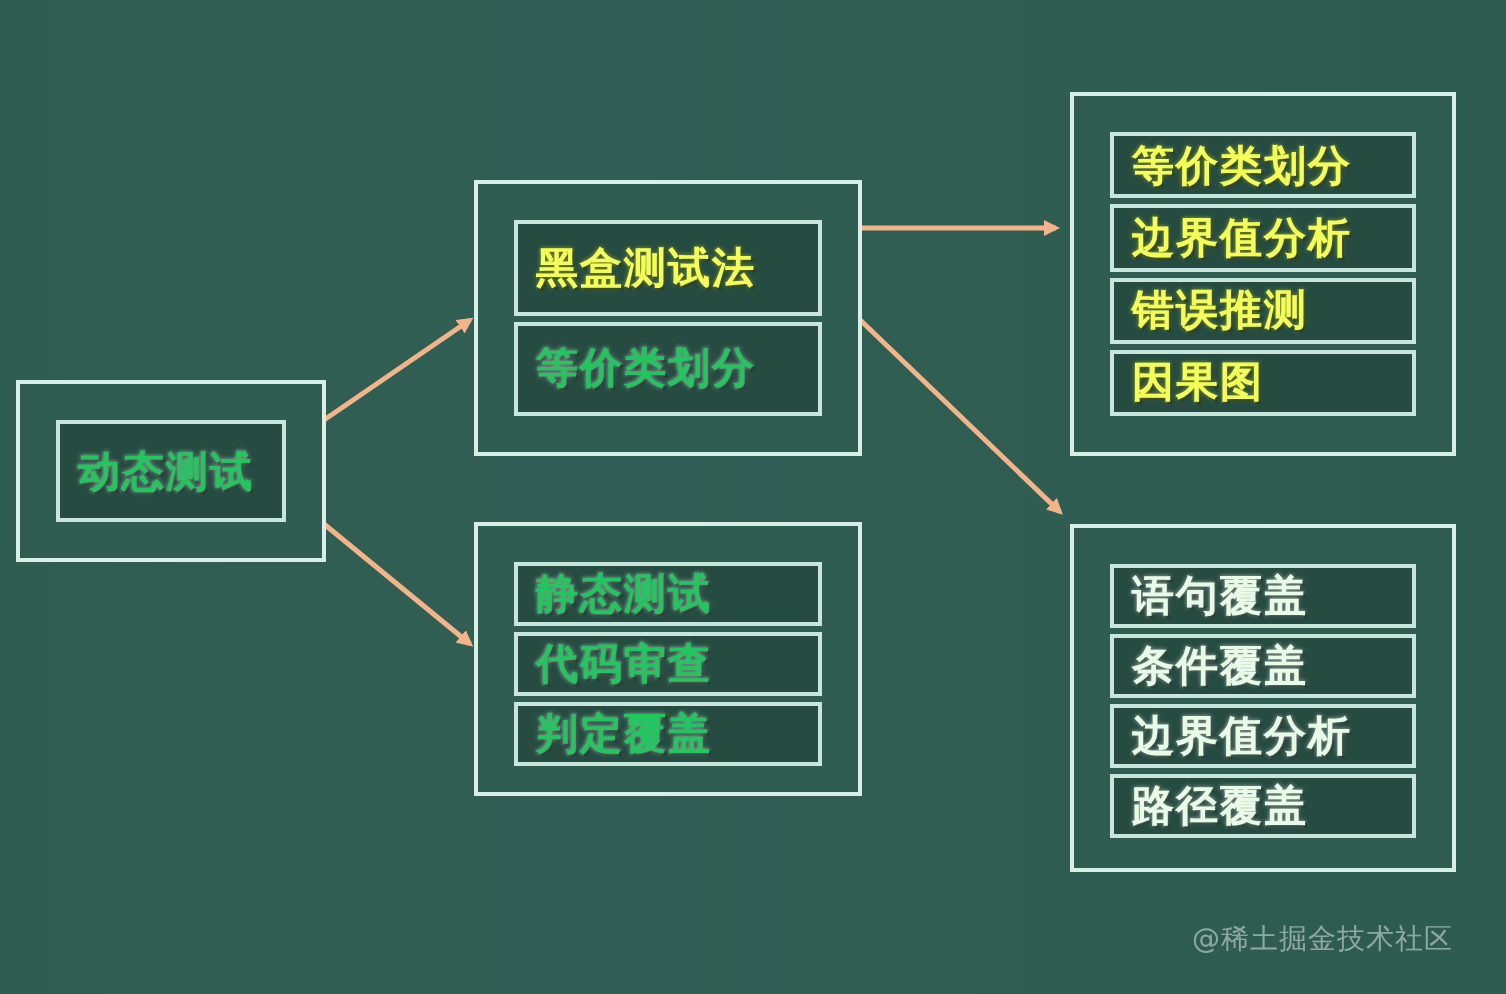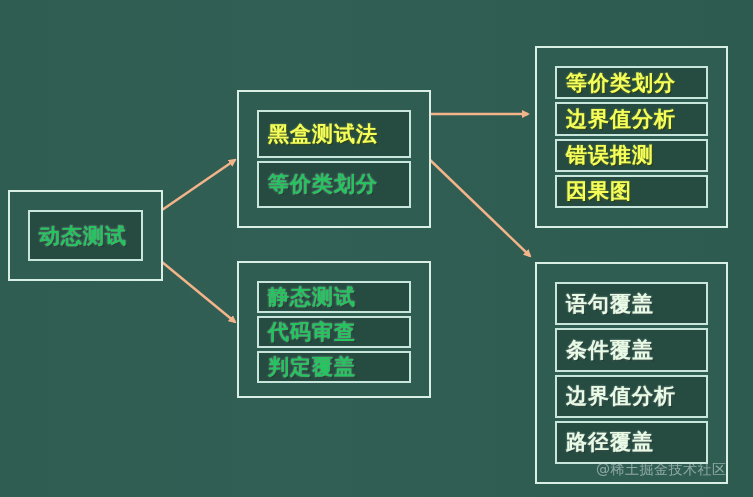--- a/index.html
+++ b/index.html
@@ -109,20 +109,20 @@
   <div class="cell">判定覆盖</div>
 </div>
 
 <div class="group" style="left:535px; top:46px; width:193px; height:182px;">
   <div class="cell yellow">等价类划分</div>
   <div class="cell yellow">边界值分析</div>
   <div class="cell yellow">错误推测</div>
   <div class="cell yellow">因果图</div>
 </div>
 
-<div class="group" style="left:535px; top:262px; width:193px; height:222px;">
+<div class="group" style="left:535px; top:262px; width:193px; height:174px;">
   <div class="cell pale">语句覆盖</div>
   <div class="cell pale">条件覆盖</div>
   <div class="cell pale">边界值分析</div>
   <div class="cell pale">路径覆盖</div>
 </div>
 
 <div class="watermark">@稀土掘金技术社区</div>
 
 </body></html>

